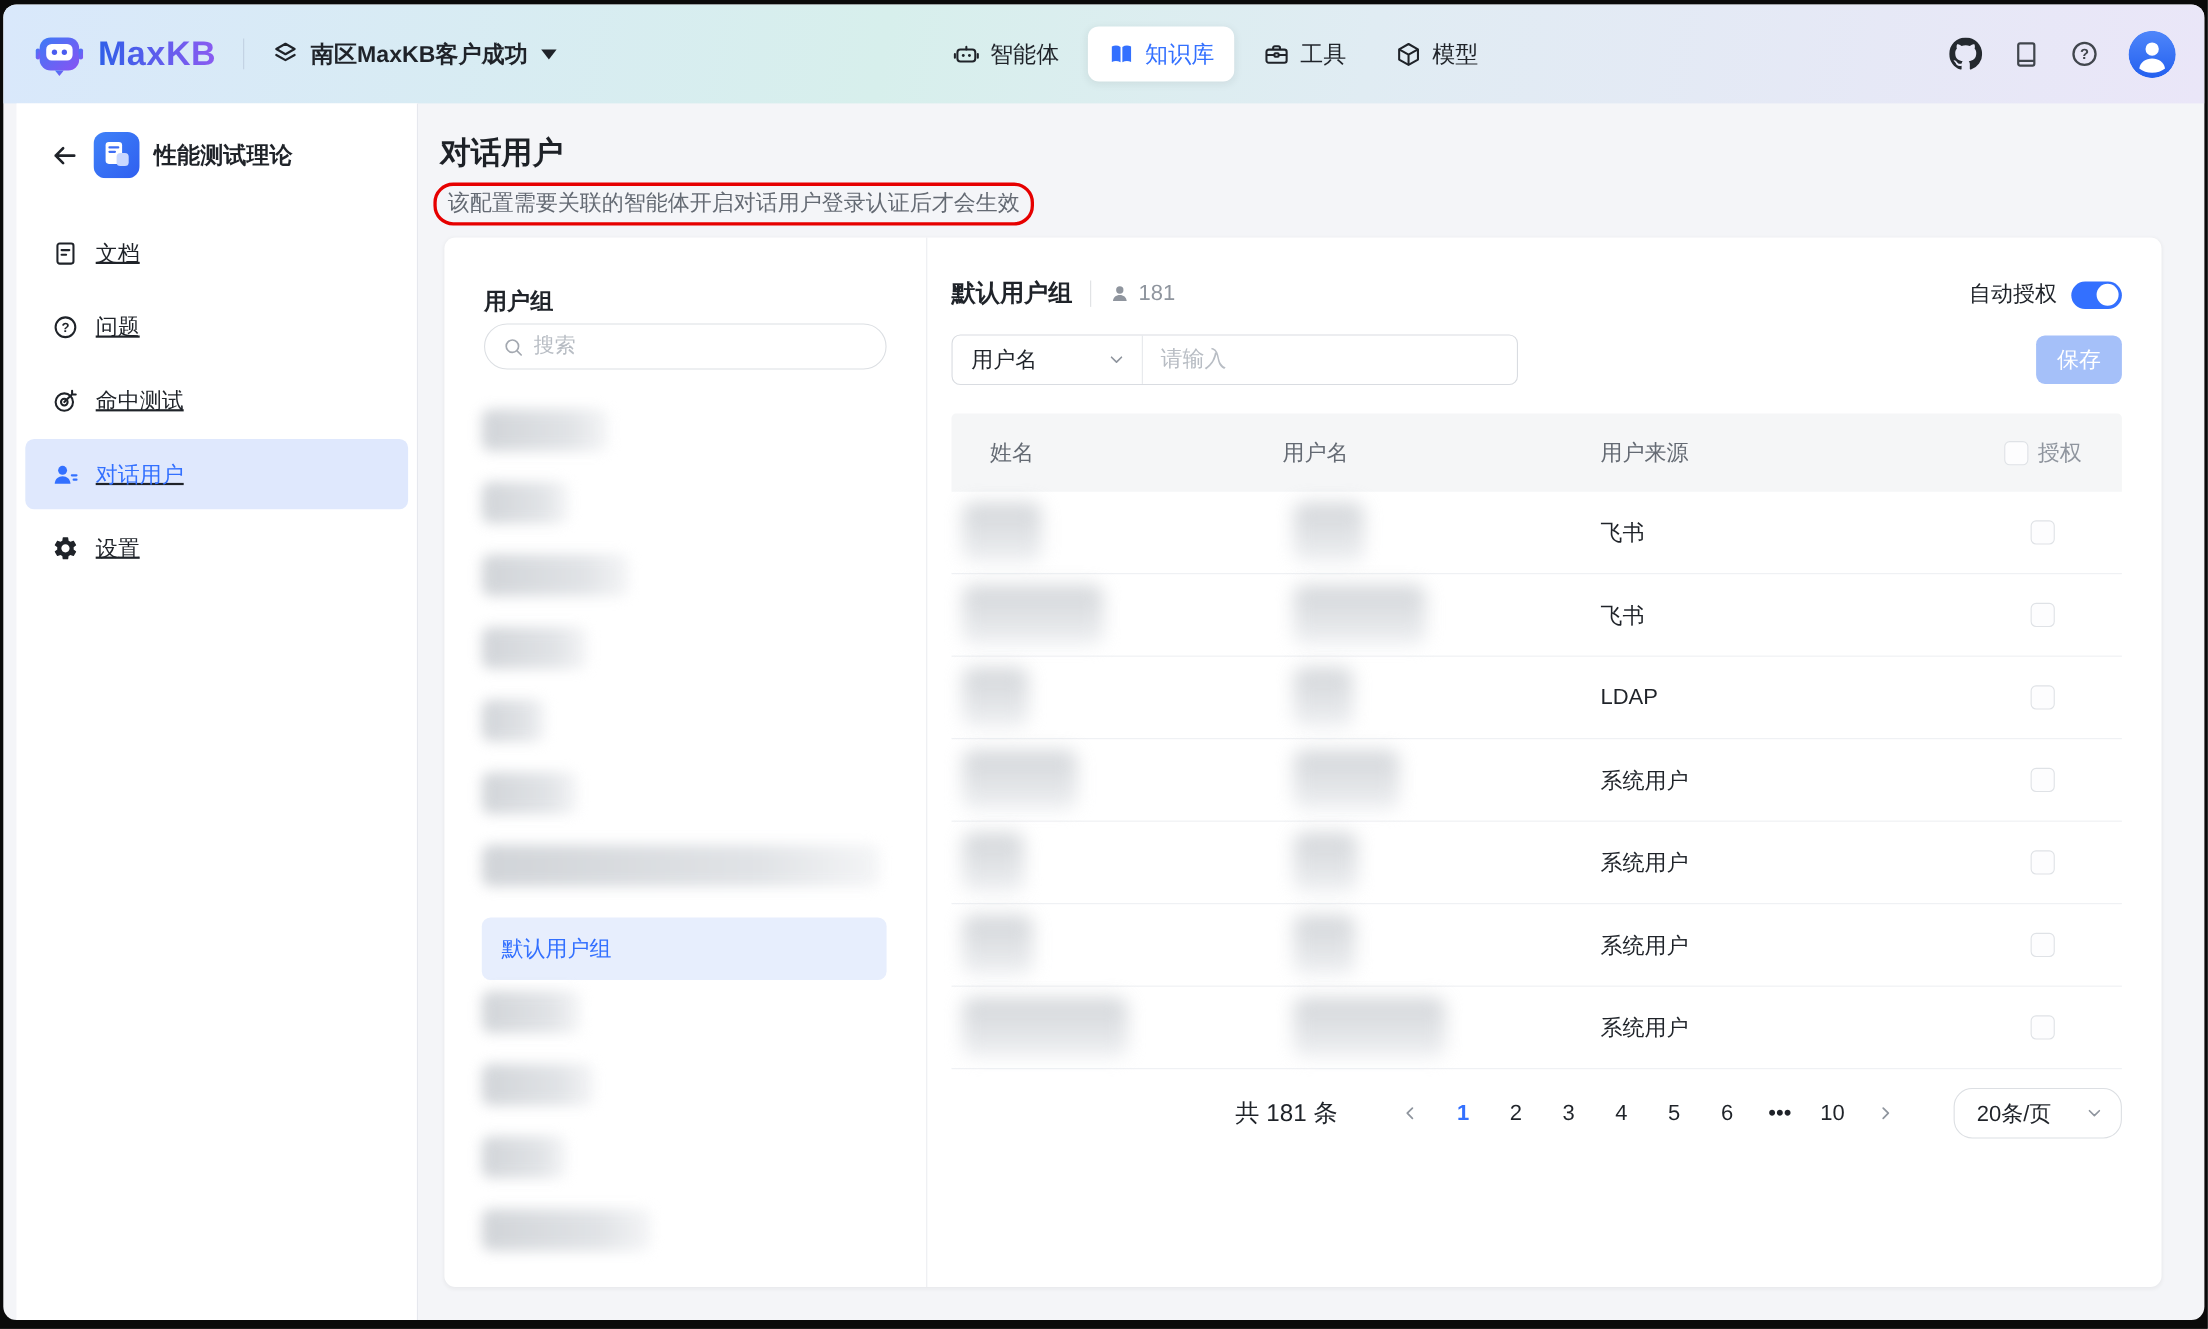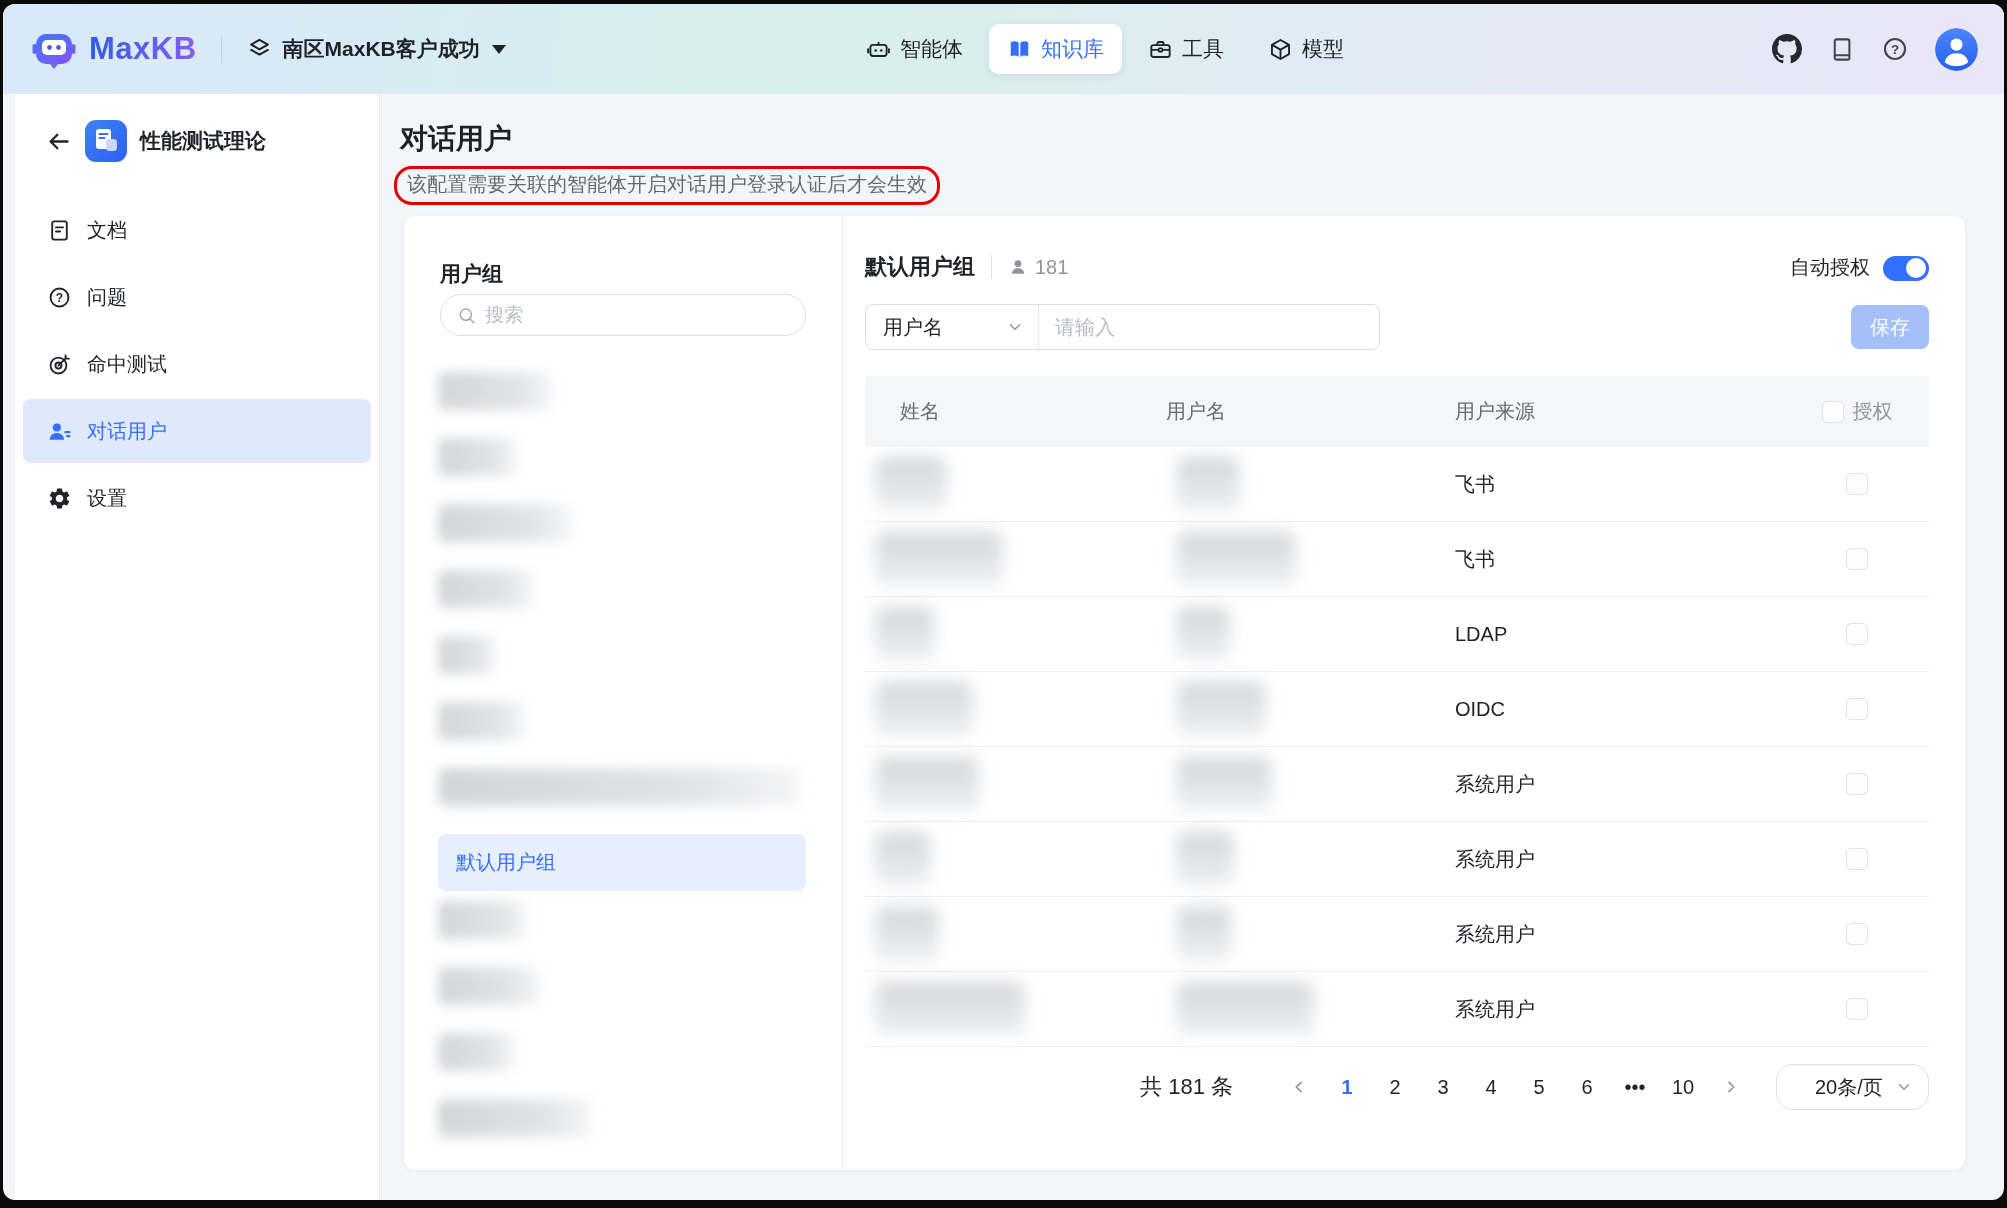--- a/index.html
+++ b/index.html
@@ -27,21 +27,21 @@
   .nav-item.active { background:#ffffff; color:#3370ff; box-shadow:0 2px 8px rgba(31,35,41,.08); }
   .nav-right { position:absolute; right:26px; top:0; height:100%; display:flex; align-items:center; gap:26px; }
   .nav-icon-btn { display:flex; align-items:center; justify-content:center; cursor:pointer; color:#41464d; }
   .avatar { width:43px; height:43px; border-radius:50%; cursor:pointer; }
 
   
   .sidebar { position:absolute; left:12px; top:90px; bottom:0; width:365px; background:#fff; border-right:1px solid #e6e8ee; }
   .kb-head { display:flex; align-items:center; gap:13px; padding:26px 16px 10px 30px; }
   .back-btn { display:flex; align-items:center; color:#1f2329; cursor:pointer; }
   .kb-name { font-size:21px; font-weight:700; }
-  .side-menu { margin-top:26px; padding:0 8px; }
+  .side-menu { margin-top:26px; padding:0 8px;text-decoration:underline; }
   .menu-item { display:flex; align-items:center; gap:15px; height:64px; margin:3px 0;
     padding-left:24px; font-size:20px; border-radius:8px; cursor:pointer; color:#1f2329; }
   .menu-item svg { color:#1f2329; }
   .menu-item.active { background:#dfe8fd; color:#3370ff; }
   .menu-item.active svg { color:#3370ff; }
 
   
   .main { position:absolute; left:365px; top:90px; right:0; bottom:0; }
   .page-title { font-size:28px; font-weight:700; margin:26px 0 0 32px; color:#1d2127; }
   .subtitle-box { display:inline-block; margin:8px 0 0 26px; border:3px solid #e60000; border-radius:18px; padding:2px 10px 4px 10px; }
@@ -93,22 +93,22 @@
   .checkbox { width:22px; height:22px; border:1.5px solid #dfe2e6; border-radius:5px; background:#fdfdfe; cursor:pointer; }
   .row-blob { height:54px; border-radius:10px; margin-left:10px;
     background:linear-gradient(180deg,#c3c7cc,#e9ebee); filter:blur(8px); opacity:.75; }
 
   .pagination { margin-top:17px; display:flex; align-items:center; justify-content:flex-end; }
   .pg-total { font-size:22px; margin-right:42px; }
   .pg-btn { width:30px; height:34px; display:flex; align-items:center; justify-content:center;
     font-size:20px; color:#1f2329; cursor:pointer; margin:0 9px; }
   .pg-btn.current { color:#3370ff; font-weight:700; }
   .pg-arrow { color:#8f959e; }
-  .page-size { margin-left:21px; width:153px; height:46px; border:1px solid #dcdfe3; border-radius:17px;
-    display:flex; align-items:center; justify-content:space-between; padding:0 15px 0 38px; font-size:20px; cursor:pointer; background:#fff; }
+  .page-size { margin-left:38px; width:153px; height:46px; border:1px solid #dcdfe3; border-radius:17px;
+    display:flex; align-items:center; justify-content:space-between; padding:0 15px 0 20px; font-size:20px; cursor:pointer; background:#fff; }
 </style>
 </head>
 <body>
 
 <div class="frame">
 <div class="page">
 
   <header class="navbar">
     <div class="nav-left">
       <div class="brand">
@@ -370,32 +370,20 @@
                   </div>
             </div>
             <div class="t-row">
               <div class="c1">
                     <div class="row-blob" style="width:60px"></div>
                   </div>
               <div class="c2">
                     <div class="row-blob" style="width:54px"></div>
                   </div>
               <div class="c3 src">LDAP</div>
-              <div class="c4">
-                    <span class="checkbox"></span>
-                  </div>
-            </div>
-            <div class="t-row">
-              <div class="c1">
-                    <div class="row-blob" style="width:98px"></div>
-                  </div>
-              <div class="c2">
-                    <div class="row-blob" style="width:90px"></div>
-                  </div>
-              <div class="c3 src">OIDC</div>
               <div class="c4">
                     <span class="checkbox"></span>
                   </div>
             </div>
             <div class="t-row">
               <div class="c1">
                     <div class="row-blob" style="width:104px"></div>
                   </div>
               <div class="c2">
                     <div class="row-blob" style="width:96px"></div>

